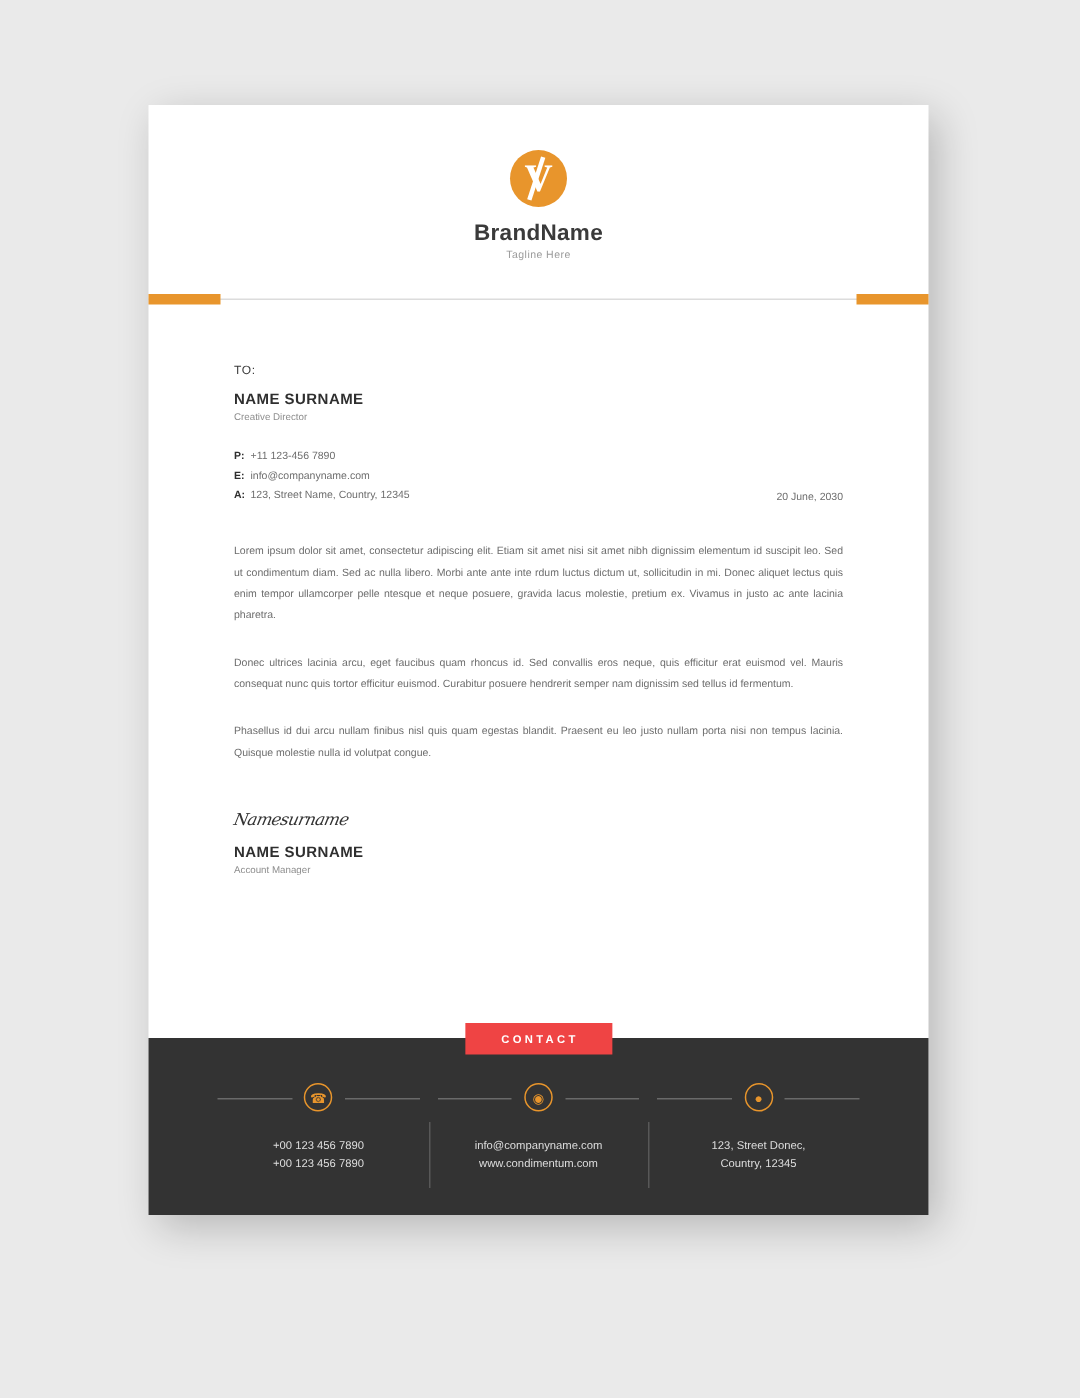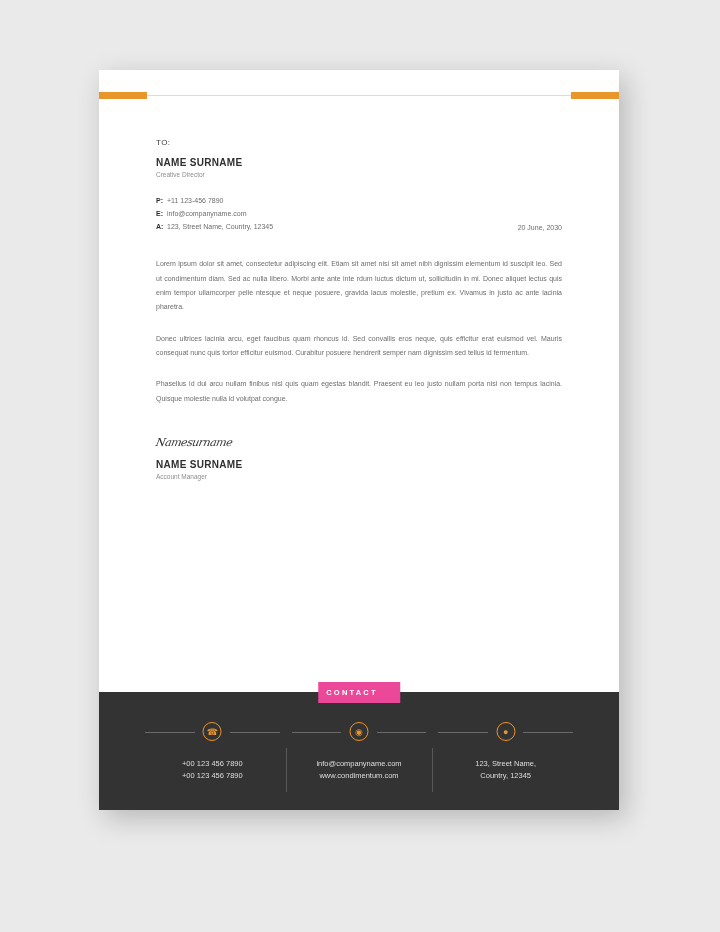--- a/index.html
+++ b/index.html
@@ -184,26 +184,26 @@
     position: relative;
     background: #333333;
     height: 118px;
     margin-top: 26px;
   }
   .contact-tab {
     position: absolute;
     top: -10px;
     left: 50%;
     transform: translateX(-50%);
-    background: #ec4899;
+    background: #ef4444;
     color: #ffffff;
     font-size: 7.5px;
     font-weight: bold;
     letter-spacing: 2.2px;
-    padding: 6px 22px 6px 8px;
+    padding: 6px 22px 6px 24px;
   }
   .footer-inner {
     display: flex;
     height: 100%;
     padding: 30px 40px 0 40px;
     box-sizing: border-box;
   }
   .fcol {
     flex: 1;
     position: relative;
@@ -256,20 +256,28 @@
     color: #dedede;
     text-align: center;
   }
 </style>
 </head>
 <body>
 
 <div class="stage">
   <div class="page">
 
+    <div class="header">
+      <div class="logo-mark">
+        <div class="v">V</div>
+        <div class="slash"></div>
+      </div>
+      <div class="brand-name">BrandName</div>
+      <div class="brand-tag">Tagline Here</div>
+    </div>
 
     <div class="rule-row">
       <div class="rule-line"></div>
       <div class="cap left"></div>
       <div class="cap right"></div>
     </div>
 
     <div class="body">
       <div class="to-label">TO:</div>
       <div class="recipient-name">NAME SURNAME</div>
@@ -314,21 +322,21 @@
             <div class="circ">◉</div>
           </div>
           <div class="fline">info@companyname.com</div>
           <div class="fline">www.condimentum.com</div>
         </div>
 
         <div class="fcol">
           <div class="icon-rail">
             <div class="circ">●</div>
           </div>
-          <div class="fline">123, Street Name,</div>
+          <div class="fline">123, Street Donec,</div>
           <div class="fline">Country, 12345</div>
         </div>
 
       </div>
     </div>
 
   </div>
 </div>
 
 </body></html>

